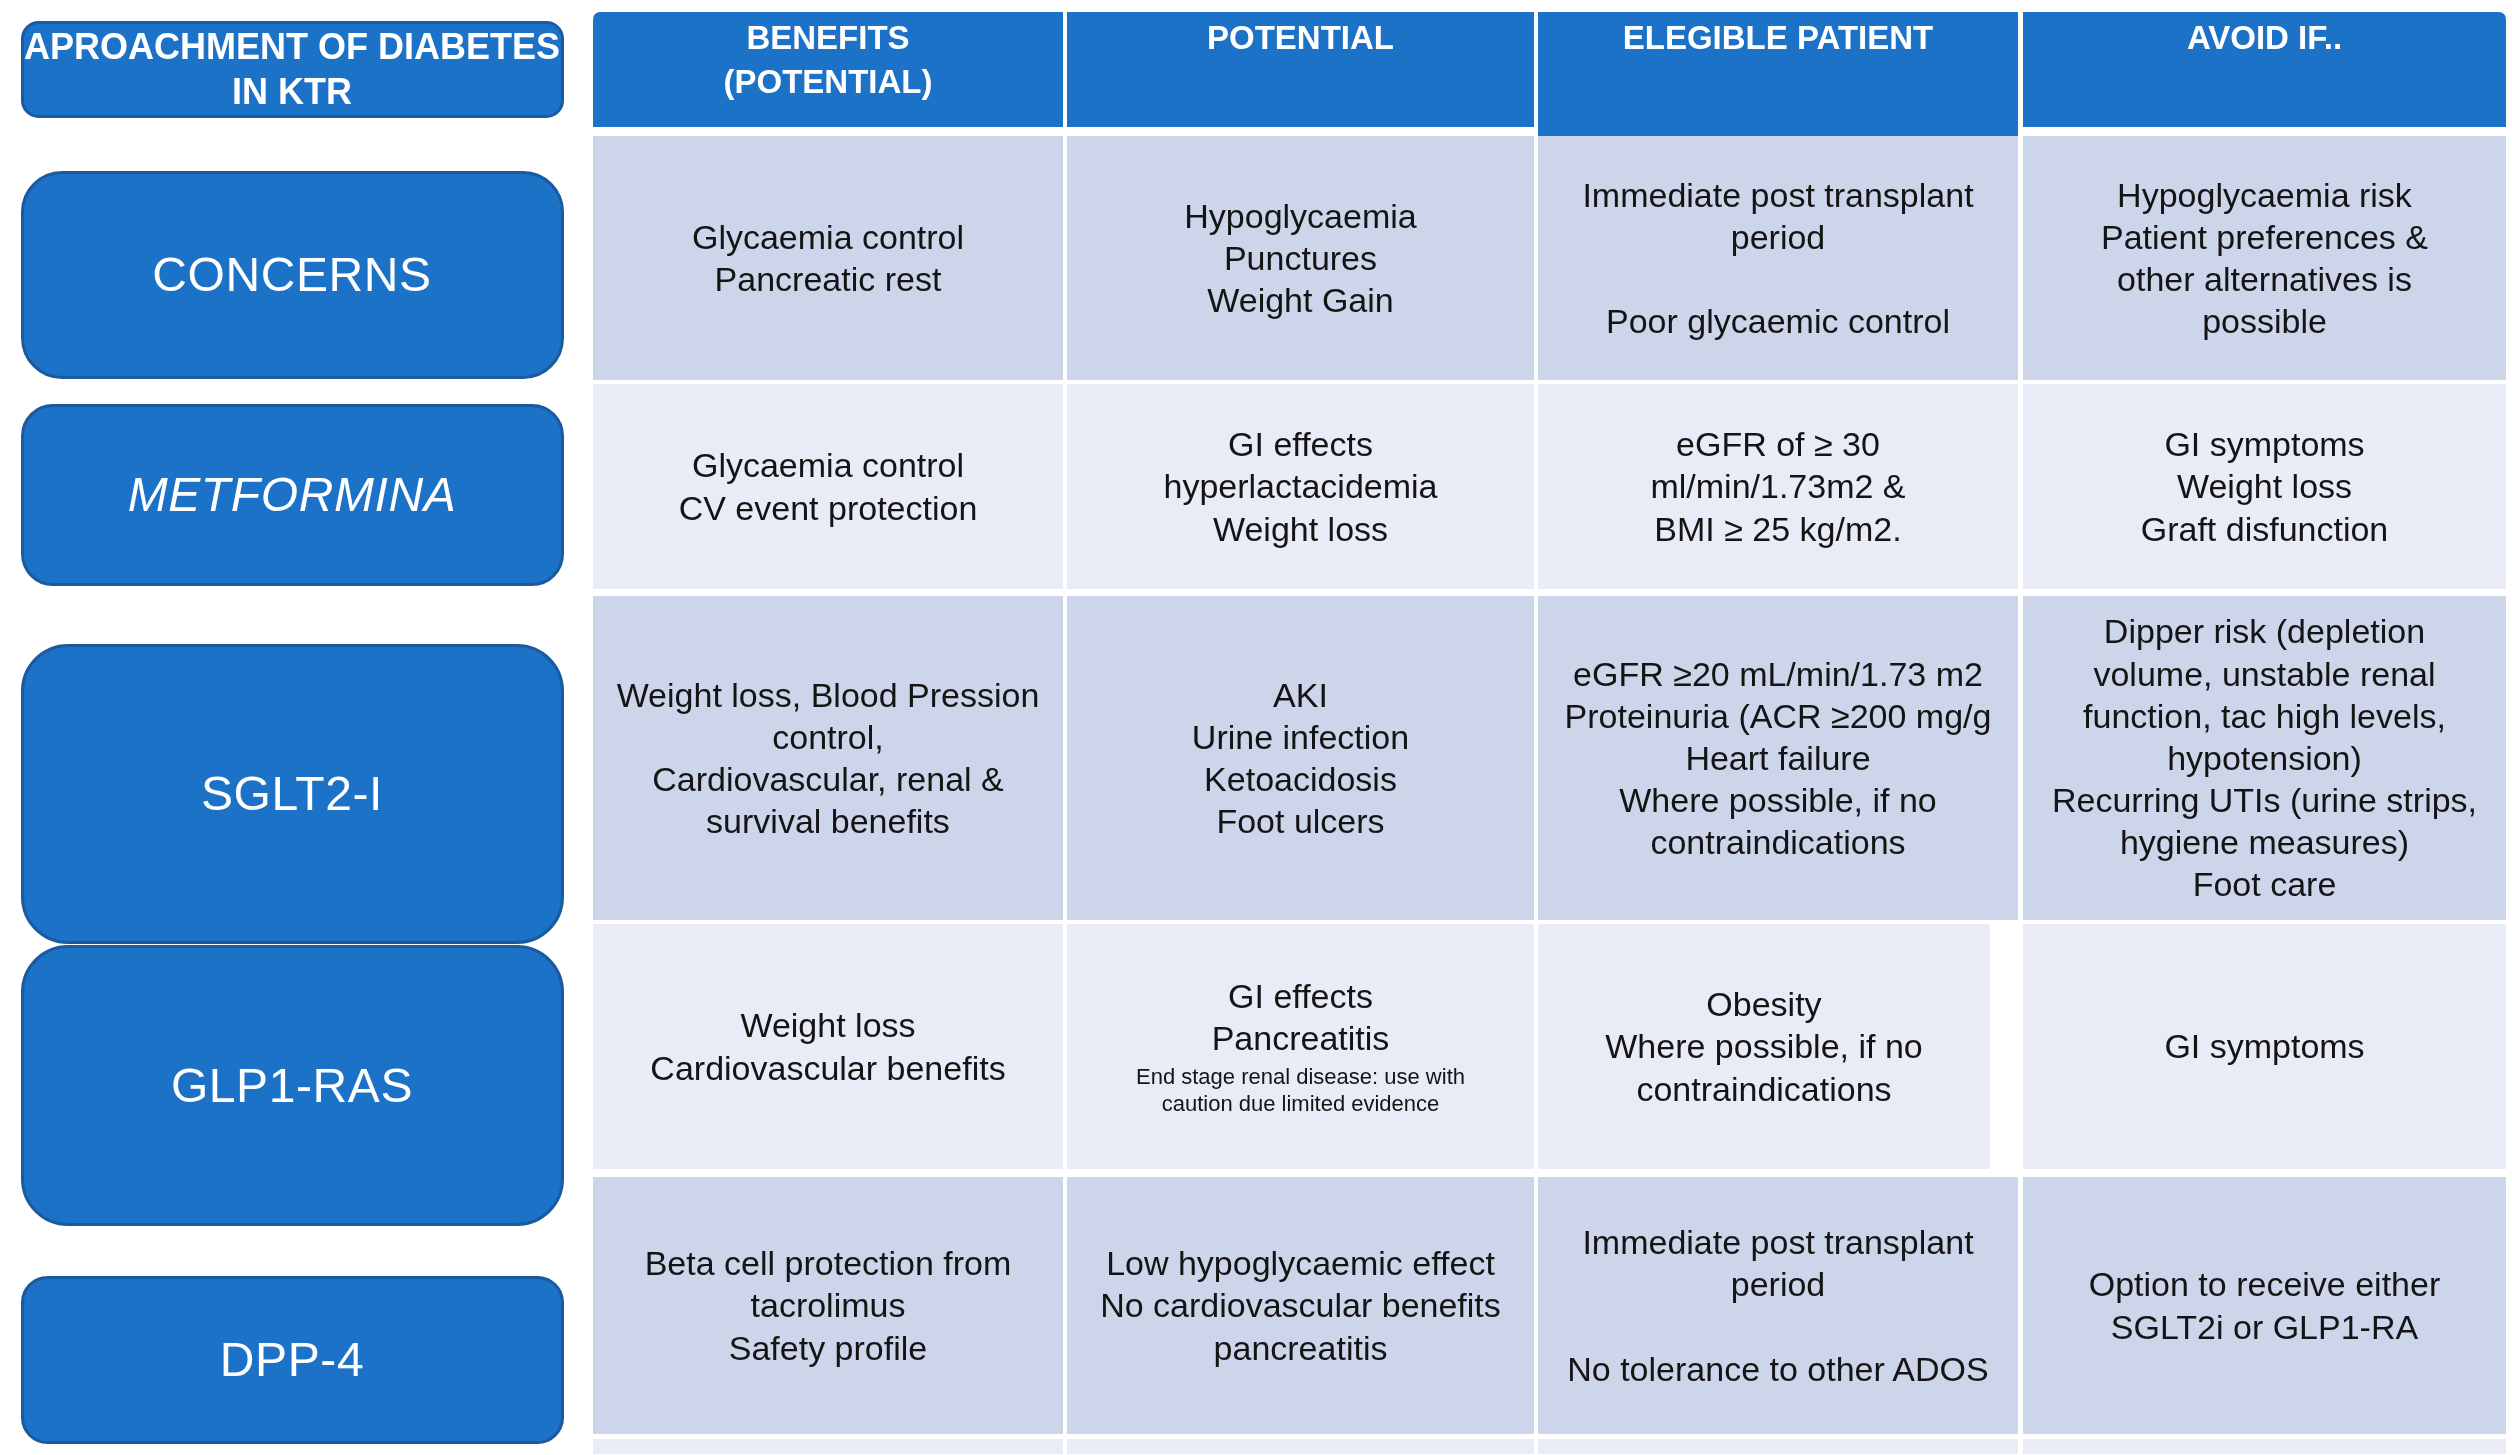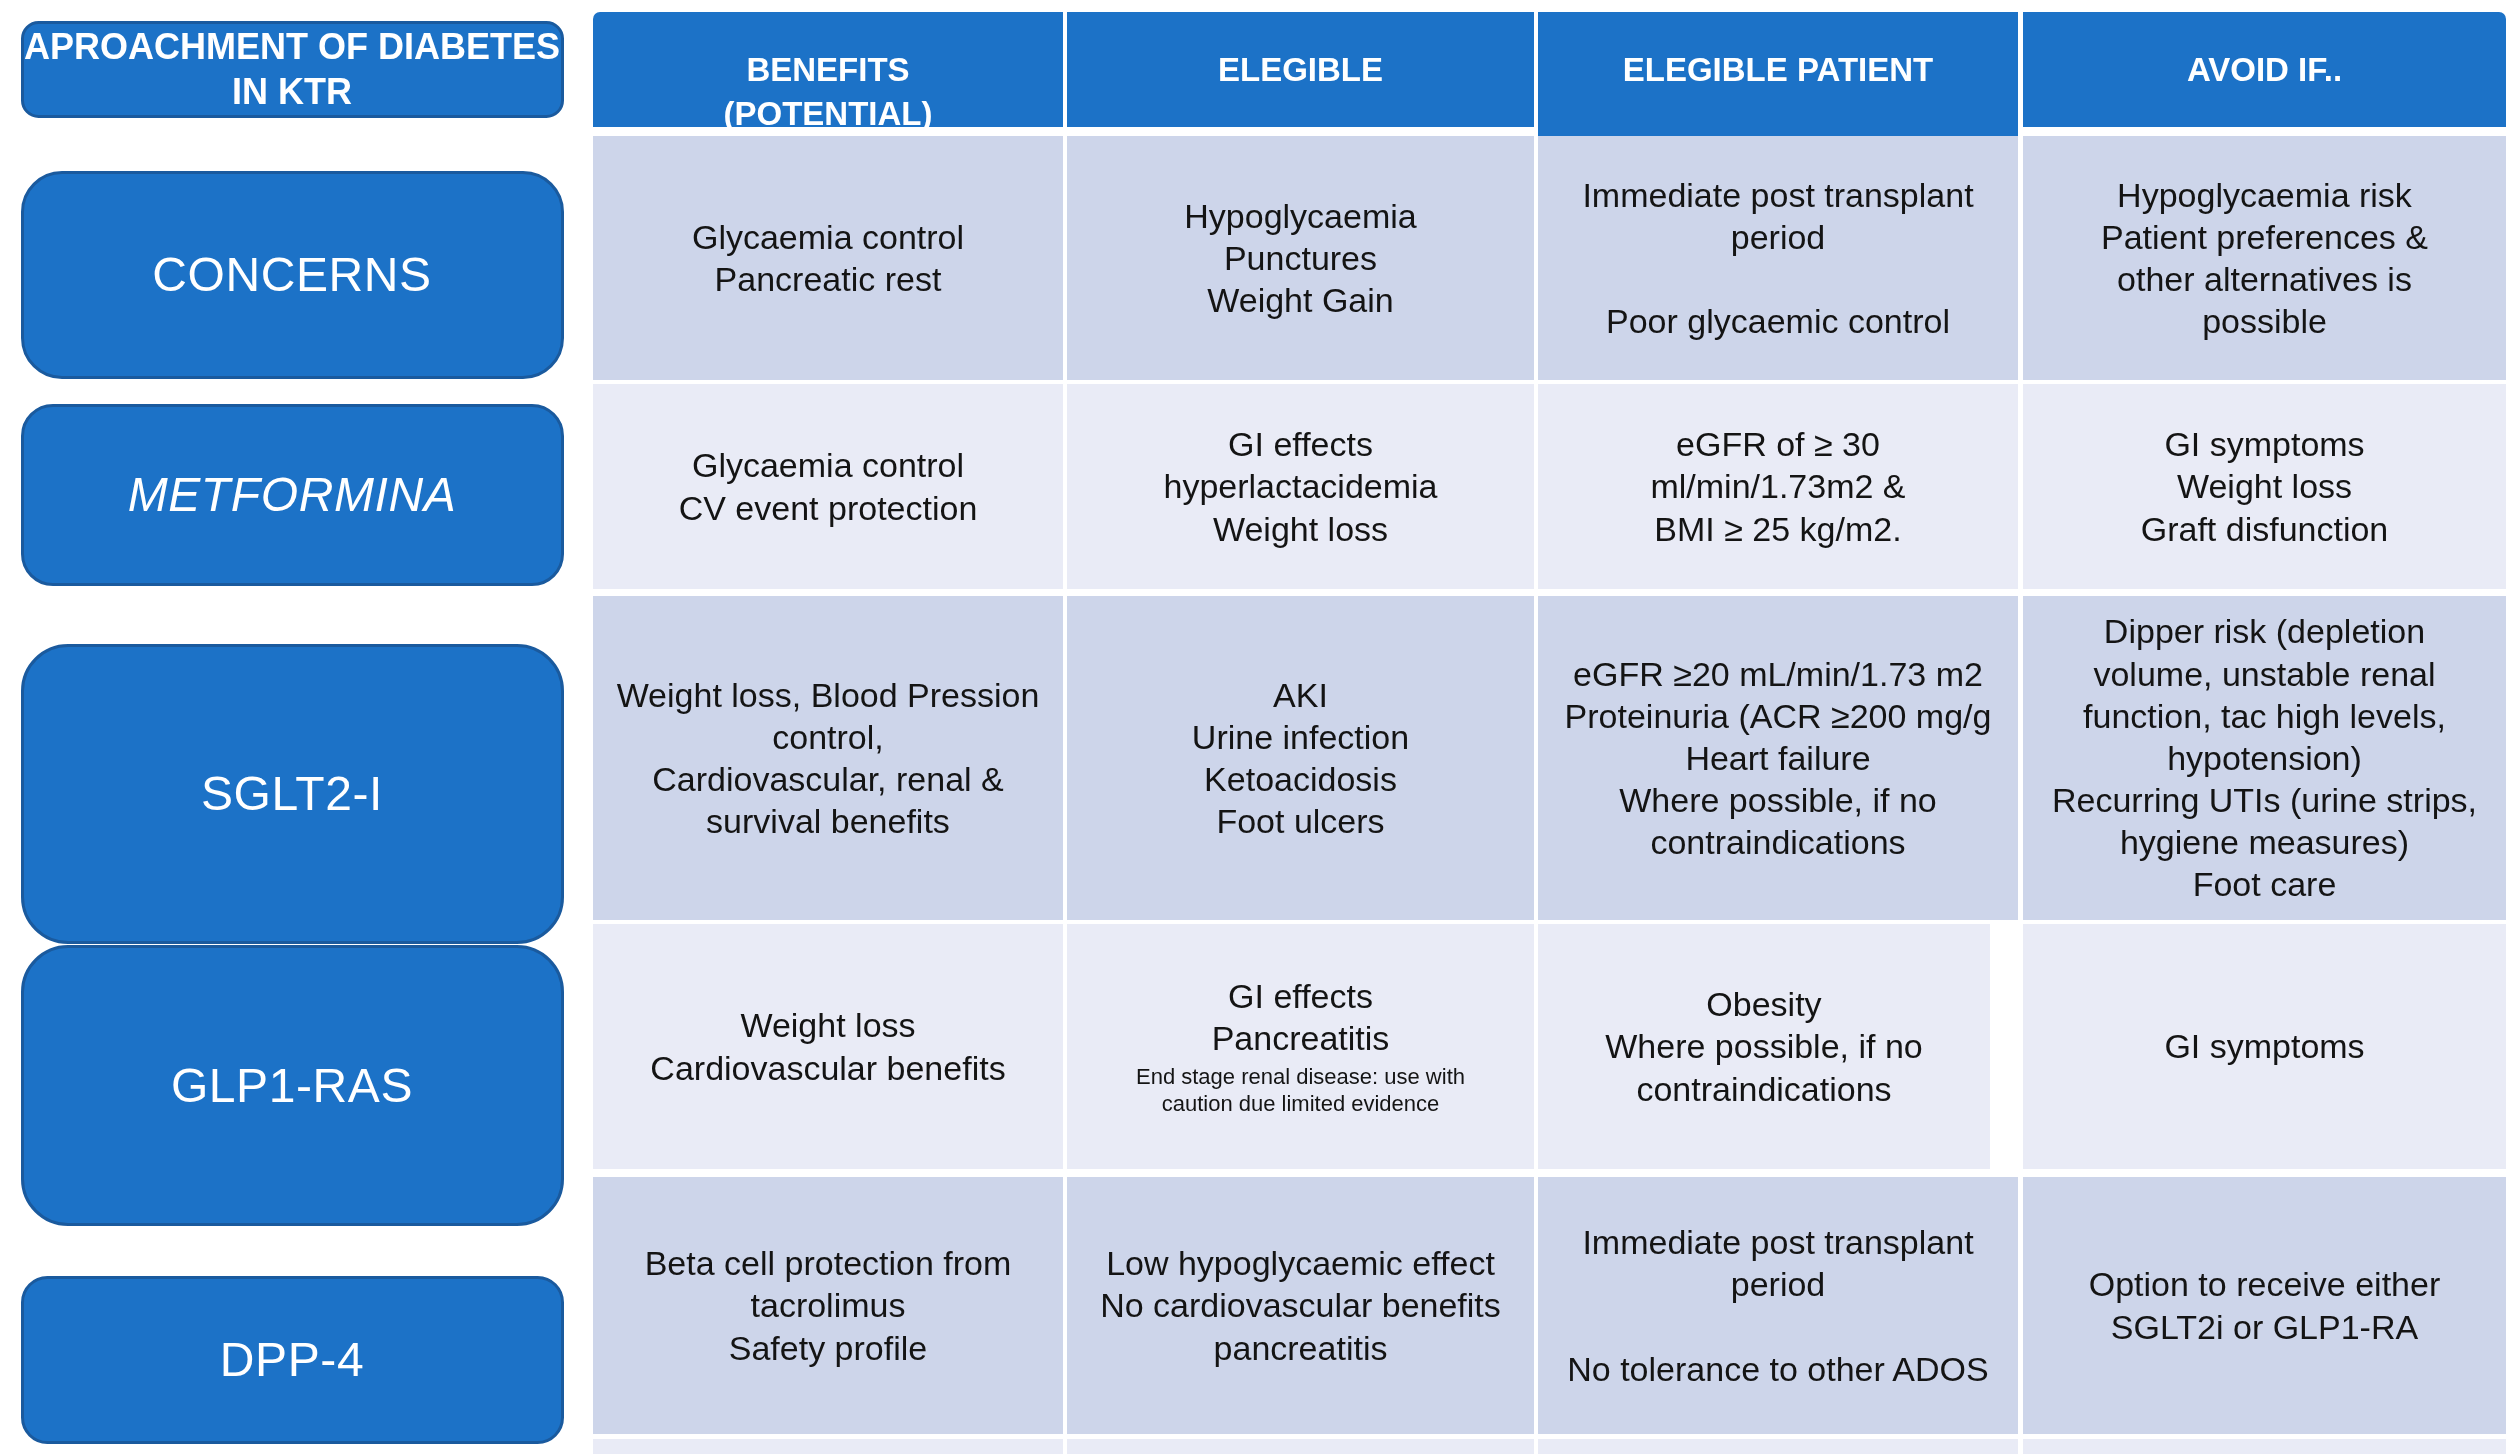--- a/index.html
+++ b/index.html
@@ -14,21 +14,21 @@
     text-align:center;white-space:pre-line;
   }
   .title-box{font-weight:bold;font-size:36px;line-height:1.25;border-radius:17.6px;}
   .drug-box{font-size:48px;line-height:1.2;letter-spacing:0.6px;}
 
   
   .hdr-cell{
     position:absolute;background:#1C72C7;color:#ffffff;
     font-weight:bold;font-size:33px;line-height:1.35;
     display:flex;align-items:flex-start;justify-content:center;
-    padding-top:36px;box-sizing:border-box;text-align:center;white-space:pre-line;
+    padding-top:4px;box-sizing:border-box;text-align:center;white-space:pre-line;
   }
   .rad-tl{border-top-left-radius:7px;}
   .rad-tr{border-top-right-radius:7px;}
 
   
   .cell{
     position:absolute;display:flex;flex-direction:column;
     align-items:center;justify-content:center;
     text-align:center;color:#141414;
     font-size:34px;line-height:1.24;white-space:pre-line;
@@ -64,21 +64,21 @@
   <div class="blue-box drug-box" style="top:945px;height:281px;border-radius:47px;">
     <span>GLP1-RAS</span>
   </div>
 
   <div class="blue-box drug-box" style="top:1276px;height:168px;border-radius:26.4px;">
     <span>DPP-4</span>
   </div>
 
   <div class="hdr-cell rad-tl" style="left:593px;top:11.7px;width:470px;height:115px;">BENEFITS
 (POTENTIAL)</div>
-  <div class="hdr-cell" style="left:1067px;top:11.7px;width:467px;height:115px;">ELEGIBLE</div>
+  <div class="hdr-cell" style="left:1067px;top:11.7px;width:467px;height:115px;">POTENTIAL</div>
   <div class="hdr-cell" style="left:1538px;top:11.7px;width:480px;height:134px;">ELEGIBLE PATIENT</div>
   <div class="hdr-cell rad-tr" style="left:2023px;top:11.7px;width:483px;height:115px;">AVOID IF..</div>
 
   <div class="cell band-a" style="left:593px;top:136px;width:470px;height:244px;">Glycaemia control
 Pancreatic rest</div>
   <div class="cell band-a" style="left:1067px;top:136px;width:467px;height:244px;">Hypoglycaemia
 Punctures
 Weight Gain</div>
   <div class="cell band-a" style="left:1538px;top:136px;width:480px;height:244px;">Immediate post transplant
 period

